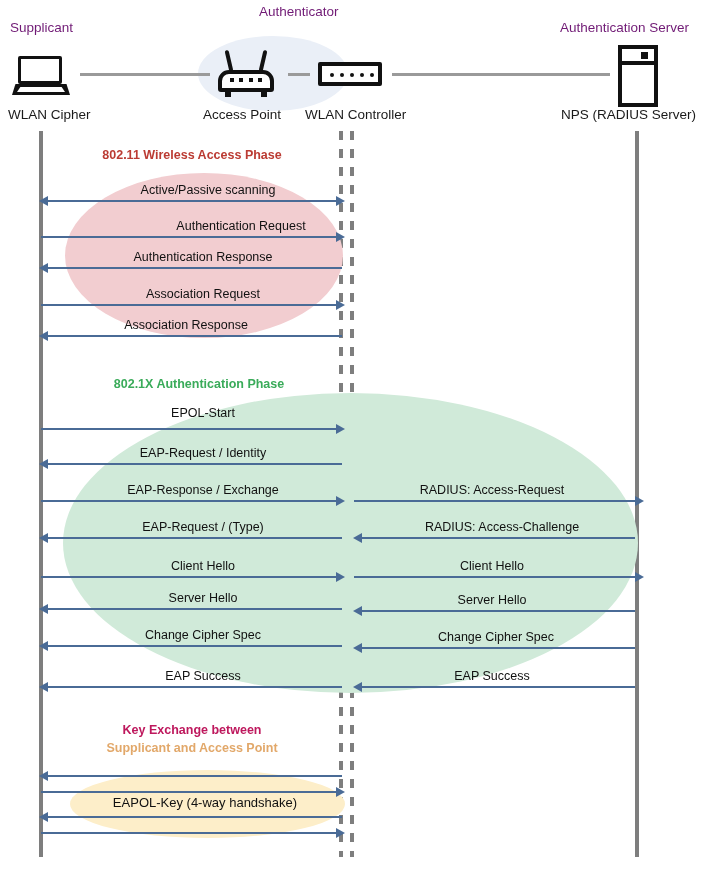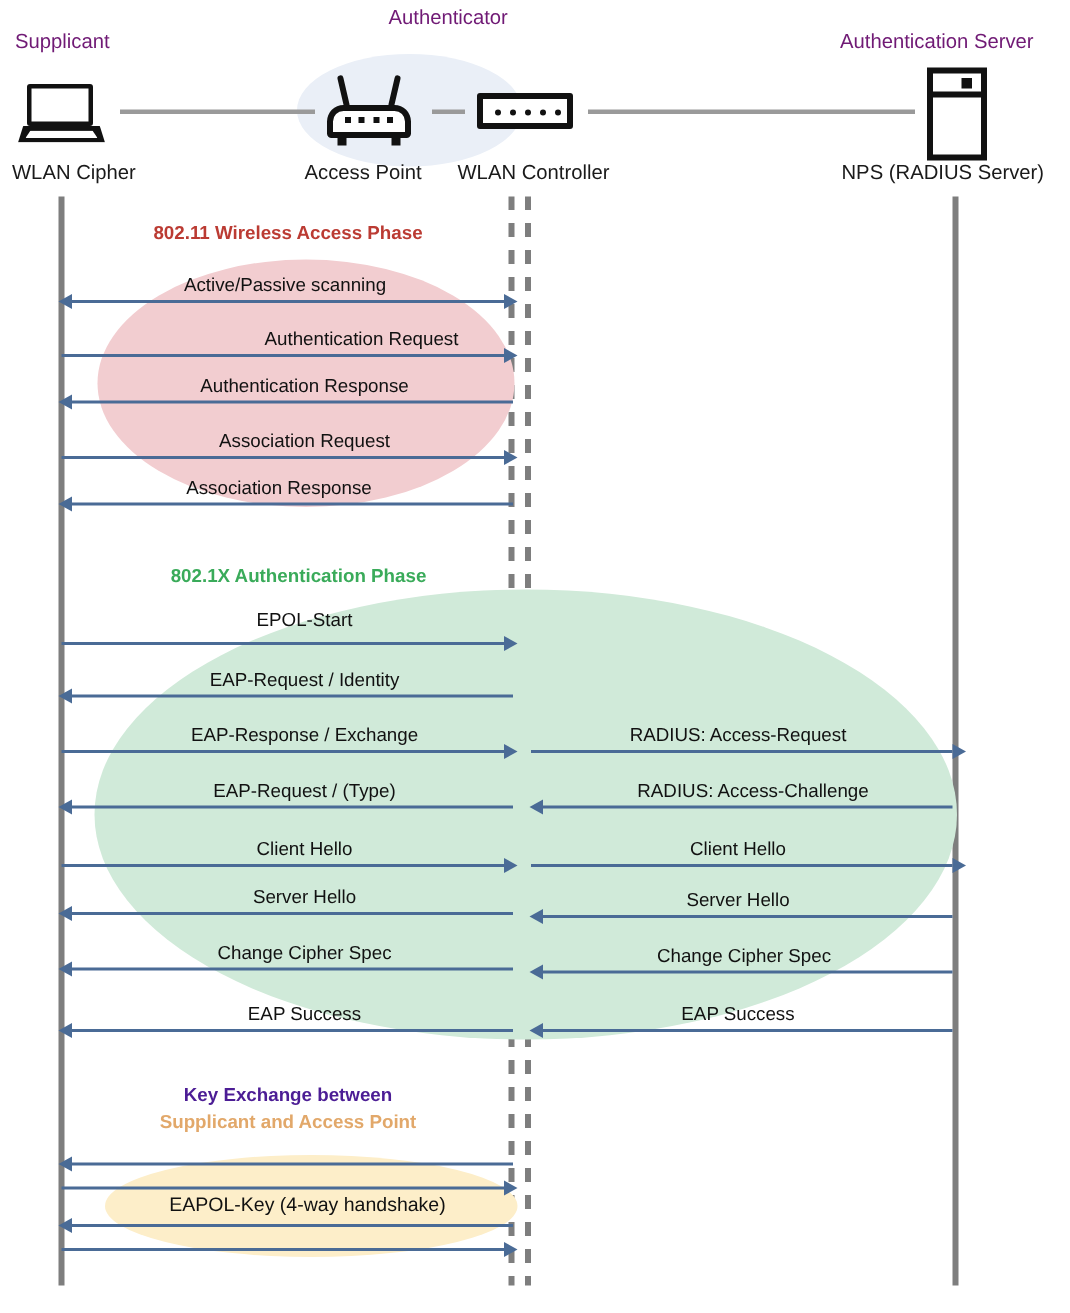--- a/index.html
+++ b/index.html
@@ -133,21 +133,21 @@
 <div class="lifeline dashed" style="left:339px;top:131px;height:726px;"></div>
 <div class="lifeline dashed" style="left:350px;top:131px;height:726px;"></div>
 <div class="lifeline" style="left:635px;top:131px;height:726px;"></div>
 
 <div class="blob" style="left:65px;top:173px;width:278px;height:165px;background:#f2cdd0;"></div>
 <div class="blob" style="left:63px;top:393px;width:575px;height:300px;background:#d0ead9;"></div>
 <div class="blob" style="left:70px;top:770px;width:275px;height:68px;background:#fdeec9;"></div>
 
 <div class="phase-label" style="left:192px;top:147px;color:#bb3b33;text-align:center;">802.11 Wireless Access Phase</div>
 
-<div class="msg-label" style="left:190px;top:183px;text-align:right;">Active/Passive scanning</div>
+<div class="msg-label" style="left:208px;top:183px;text-align:right;">Active/Passive scanning</div>
 <div class="msg" style="left:48px;top:200px;width:288px;">
   <span class="head left"></span>
   <span class="head right"></span>
 </div>
 
 <div class="msg-label" style="left:203px;top:219px;margin-left:38px;">Authentication Request</div>
 <div class="msg" style="left:41px;top:236px;width:295px;">
   <span class="head right"></span>
 </div>
 
@@ -225,21 +225,21 @@
 
 <div class="msg-label" style="left:203px;top:669px;">EAP Success</div>
 <div class="msg" style="left:48px;top:686px;width:294px;">
   <span class="head left"></span>
 </div>
 <div class="msg-label" style="left:492px;top:669px;">EAP Success</div>
 <div class="msg" style="left:362px;top:686px;width:273px;">
   <span class="head left"></span>
 </div>
 
-<div class="phase-label" style="left:192px;top:722px;color:#4c1d95;">Key Exchange between</div>
+<div class="phase-label" style="left:192px;top:722px;color:#be185d;">Key Exchange between</div>
 <div class="phase-label" style="left:192px;top:740px;color:#e2a86a;">Supplicant and Access Point</div>
 
 <div class="msg" style="left:48px;top:775px;width:294px;">
   <span class="head left"></span>
 </div>
 <div class="msg" style="left:41px;top:791px;width:295px;">
   <span class="head right"></span>
 </div>
 
 <div class="msg-label" style="left:205px;top:795px;font-size:13px;">EAPOL-Key (4-way handshake)</div>

